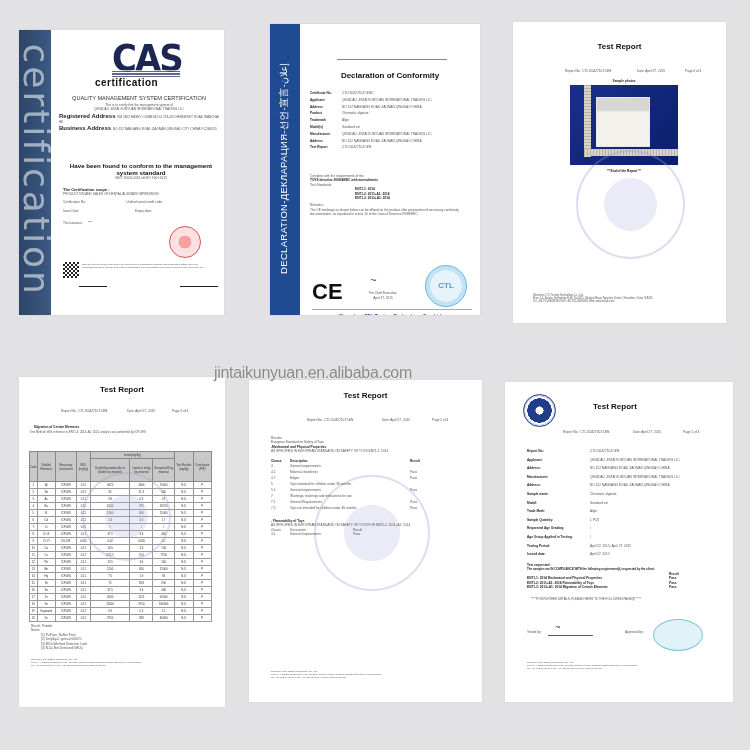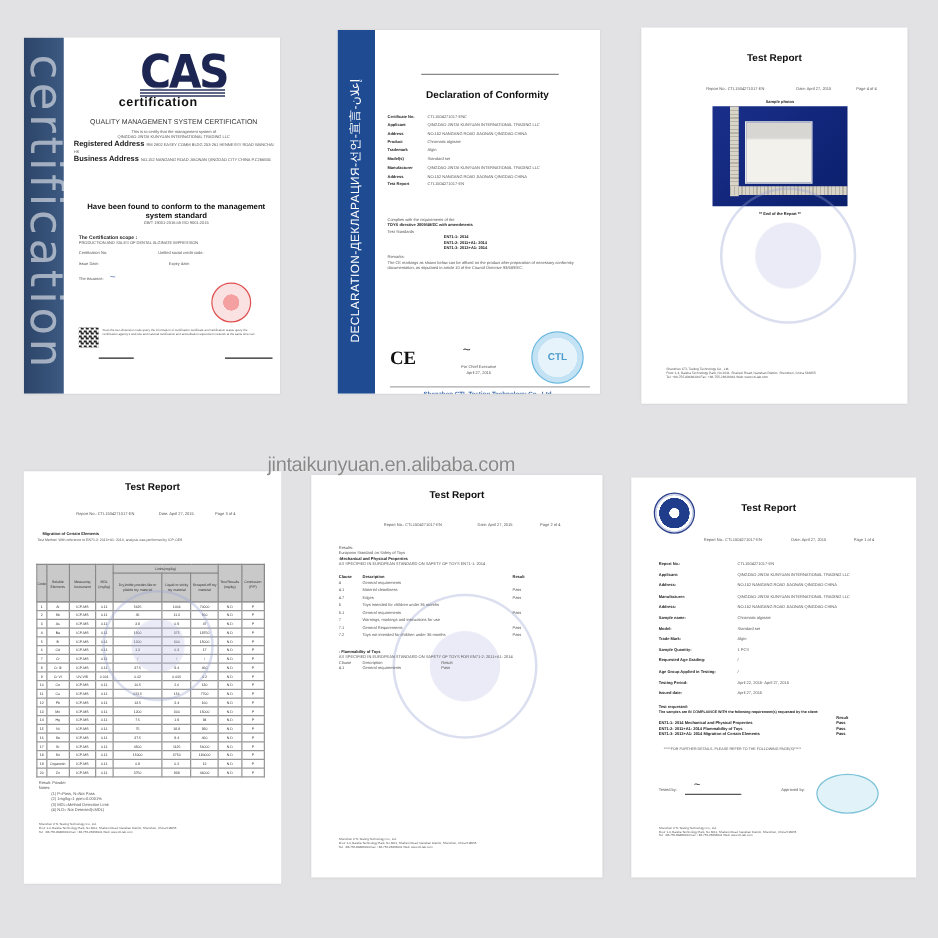--- a/index.html
+++ b/index.html
@@ -24,21 +24,21 @@
   #d1 .seal { position:absolute; left:150px; top:196px; width:30px; height:30px; border-radius:50%; border:1.5px solid #e05050; background:radial-gradient(circle,#f4a0a0 0 30%,#fbe2e2 31% 100%); }
   #d1 .qr { position:absolute; left:44px; top:232px; width:16px; height:16px; background:repeating-conic-gradient(#222 0 25%,#fff 0 50%) 0 0/4px 4px; }
   #d1 .line { position:absolute; height:1.2px; background:#222; }
 
   
   #d2 { left:270px; top:24px; width:210px; height:291px; }
   #d2 .band { position:absolute; left:0; top:0; width:30px; height:100%; background:#1f4b93; }
   #d2 .bandtxt { position:absolute; left:-118px; top:138px; width:265px; transform:rotate(-90deg); color:#fff; font-size:9.5px; letter-spacing:0.3px; white-space:nowrap; text-align:center; }
   #d2 .title { position:absolute; left:30px; top:47px; width:180px; font-size:8px; font-weight:bold; text-align:center; color:#111; }
   #d2 .deco { position:absolute; left:67px; top:35px; width:110px; height:1px; background:#888; }
-  #d2 .ce { position:absolute; left:42px; top:255px; font-size:15px; font-weight:bold; font-family:Liberation Serif, serif; color:#111; }
+  #d2 .ce { position:absolute; left:42px; top:255px; font-size:22px; font-weight:bold; font-family:Liberation Sans, sans-serif; color:#111; }
   #d2 .stamp { position:absolute; left:155px; top:241px; width:40px; height:40px; border-radius:50%; border:1.5px solid #6ab7df; background:radial-gradient(circle,#e6f3fb 0 55%,#c3e3f4 56% 100%); color:#4a9ccc; font-size:8px; font-weight:bold; text-align:center; line-height:40px; }
   #d2 .company { position:absolute; left:30px; top:290px; width:180px; font-size:5px; font-weight:bold; color:#2a5da4; text-align:center; }
   #d2 .hr { position:absolute; left:42px; top:285px; width:160px; height:0.8px; background:#aaa; }
 
   
   #d3 { left:513px; top:22px; width:213px; height:301px; }
   #d3 .title { position:absolute; left:0; top:20px; width:100%; font-size:8px; font-weight:bold; text-align:center; color:#111; }
   #d3 .photo { position:absolute; left:57px; top:63px; width:108px; height:80px; background:linear-gradient(135deg,#1a2f8a,#0a1f6c); }
   #d3 .bag { position:absolute; left:26px; top:12px; width:52px; height:48px; background:linear-gradient(180deg,#d8d6d3 0 25%,#f3f1ec 30% 100%); border:1px solid #e8e8e8; }
   #d3 .ruler-v { position:absolute; left:14px; top:0; width:7px; height:72px; background:repeating-linear-gradient(#b8b3a8 0 1px,#d9d4c8 1px 3px); }

